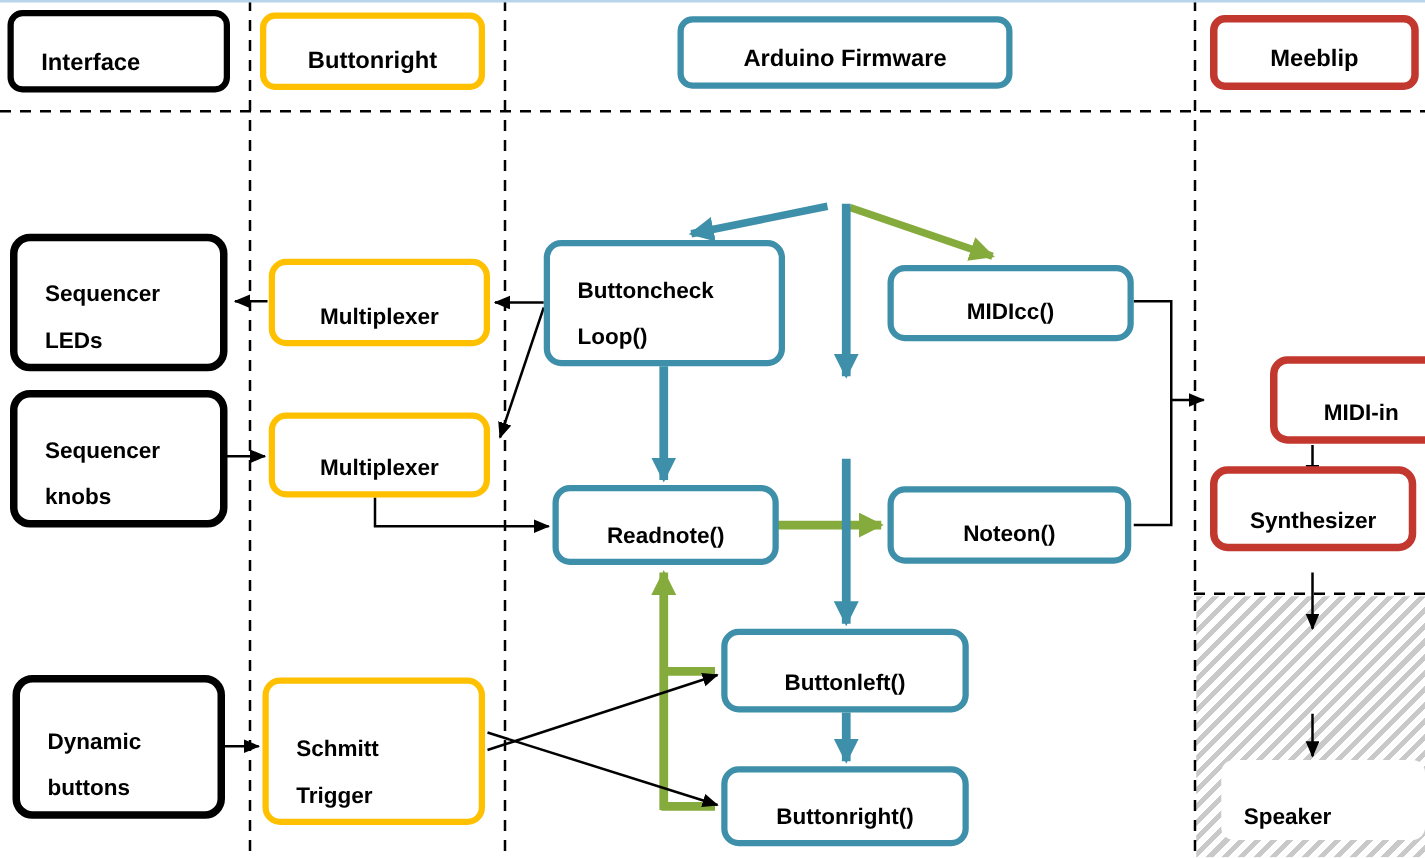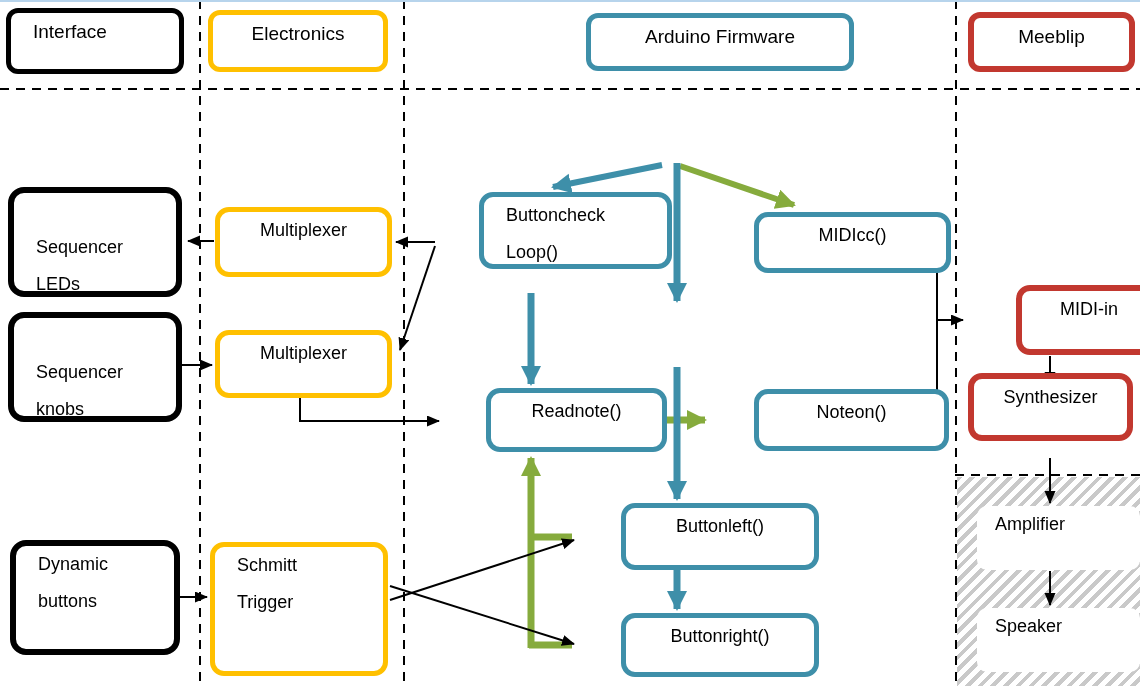--- a/index.html
+++ b/index.html
@@ -12,26 +12,26 @@
   .vdash{position:absolute;top:0;width:2px;height:686px;z-index:1;
     background:repeating-linear-gradient(to bottom,#000 0 9px,transparent 9px 16px);}
   .hdash{position:absolute;height:2px;z-index:1;
     background:repeating-linear-gradient(to right,#000 0 9px,transparent 9px 16px);}
   
   .hatch{position:absolute;left:957px;top:477px;width:183px;height:209px;z-index:0;
     background:repeating-linear-gradient(135deg,#c9c9c9 0 4px,#ffffff 4px 9px);}
   svg.arrows{position:absolute;left:0;top:0;z-index:2;}
   
   .node{position:absolute;box-sizing:border-box;background:#fff;z-index:3;
-    display:flex;align-items:flex-start;justify-content:center;
-    font-size:18px;line-height:37px;border-radius:14px;}
+    display:flex;align-items:flex-end;justify-content:center;
+    font-size:18px;line-height:37px;border-radius:14px;font-weight:bold;}
   .node .lbl{display:block;}
   .black{border:6px solid #000;border-radius:16px;}
   .gold{border:5px solid #FFC000;}
-  .teal{border:5px solid #3E8FA9;margin-left:44px;}
+  .teal{border:5px solid #3E8FA9;}
   .red{border:6px solid #C2382F;}
   .plain{border:none;border-radius:10px;}
   .leftal{justify-content:flex-start;padding-left:22px;}
   .w105 .lbl{width:105px;margin-top:36px;}
   .w122 .lbl{width:122px;}
   .w92  .lbl{width:92px;}
   .hdr{font-size:19px;border-radius:12px;}
 </style>
 </head>
 <body>
@@ -88,21 +88,21 @@
     <line x1="390" y1="586" x2="574" y2="644" stroke="#000" stroke-width="2" marker-end="url(#mb)"></line>
     <line x1="1050" y1="356" x2="1050" y2="384" stroke="#000" stroke-width="2" marker-end="url(#mb)"></line>
     <line x1="1050" y1="458" x2="1050" y2="503" stroke="#000" stroke-width="2" marker-end="url(#mb)"></line>
     <line x1="1050" y1="571" x2="1050" y2="605" stroke="#000" stroke-width="2" marker-end="url(#mb)"></line>
   </svg>
 
   <div class="node hdr black leftal" style="left:6px;top:8px;width:178px;height:66px;border-width:5px">
     <span class="lbl">Interface</span>
   </div>
   <div class="node hdr gold" style="left:208px;top:10px;width:180px;height:62px">
-    <span class="lbl">Electronics</span>
+    <span class="lbl">Buttonright</span>
   </div>
   <div class="node hdr teal" style="left:542px;top:13px;width:268px;height:58px">
     <span class="lbl">Arduino Firmware</span>
   </div>
   <div class="node hdr red" style="left:968px;top:12px;width:167px;height:60px">
     <span class="lbl">Meeblip</span>
   </div>
 
   <div class="node black leftal w105" style="left:8px;top:187px;width:174px;height:110px">
     <span class="lbl">Sequencer LEDs</span>
@@ -113,25 +113,25 @@
   <div class="node black leftal w92" style="left:10px;top:540px;width:170px;height:115px">
     <span class="lbl">Dynamic buttons</span>
   </div>
 
   <div class="node gold" style="left:215px;top:207px;width:177px;height:70px">
     <span class="lbl">Multiplexer</span>
   </div>
   <div class="node gold" style="left:215px;top:330px;width:177px;height:68px">
     <span class="lbl">Multiplexer</span>
   </div>
-  <div class="node gold leftal w92" style="left:210px;top:542px;width:178px;height:134px">
+  <div class="node gold leftal w92" style="left:210px;top:542px;width:178px;height:118px">
     <span class="lbl">Schmitt Trigger</span>
   </div>
 
-  <div class="node teal leftal w122" style="left:435px;top:192px;width:193px;height:77px">
+  <div class="node teal leftal w122" style="left:435px;top:192px;width:193px;height:101px">
     <span class="lbl">Buttoncheck Loop()</span>
   </div>
   <div class="node teal" style="left:710px;top:212px;width:197px;height:61px">
     <span class="lbl">MIDIcc()</span>
   </div>
   <div class="node teal" style="left:442px;top:388px;width:181px;height:64px">
     <span class="lbl">Readnote()</span>
   </div>
   <div class="node teal" style="left:710px;top:389px;width:195px;height:62px">
     <span class="lbl">Noteon()</span>
@@ -142,20 +142,17 @@
   <div class="node teal" style="left:577px;top:613px;width:198px;height:64px">
     <span class="lbl">Buttonright()</span>
   </div>
 
   <div class="node red" style="left:1016px;top:285px;width:146px;height:70px">
     <span class="lbl">MIDI-in</span>
   </div>
   <div class="node red" style="left:968px;top:373px;width:165px;height:68px">
     <span class="lbl">Synthesizer</span>
   </div>
-  <div class="node plain leftal" style="left:977px;top:506px;width:163px;height:64px;padding-left:18px">
-    <span class="lbl">Amplifier</span>
-  </div>
   <div class="node plain leftal" style="left:977px;top:608px;width:163px;height:64px;padding-left:18px">
     <span class="lbl">Speaker</span>
   </div>
 
 </div>
 
 </body></html>

